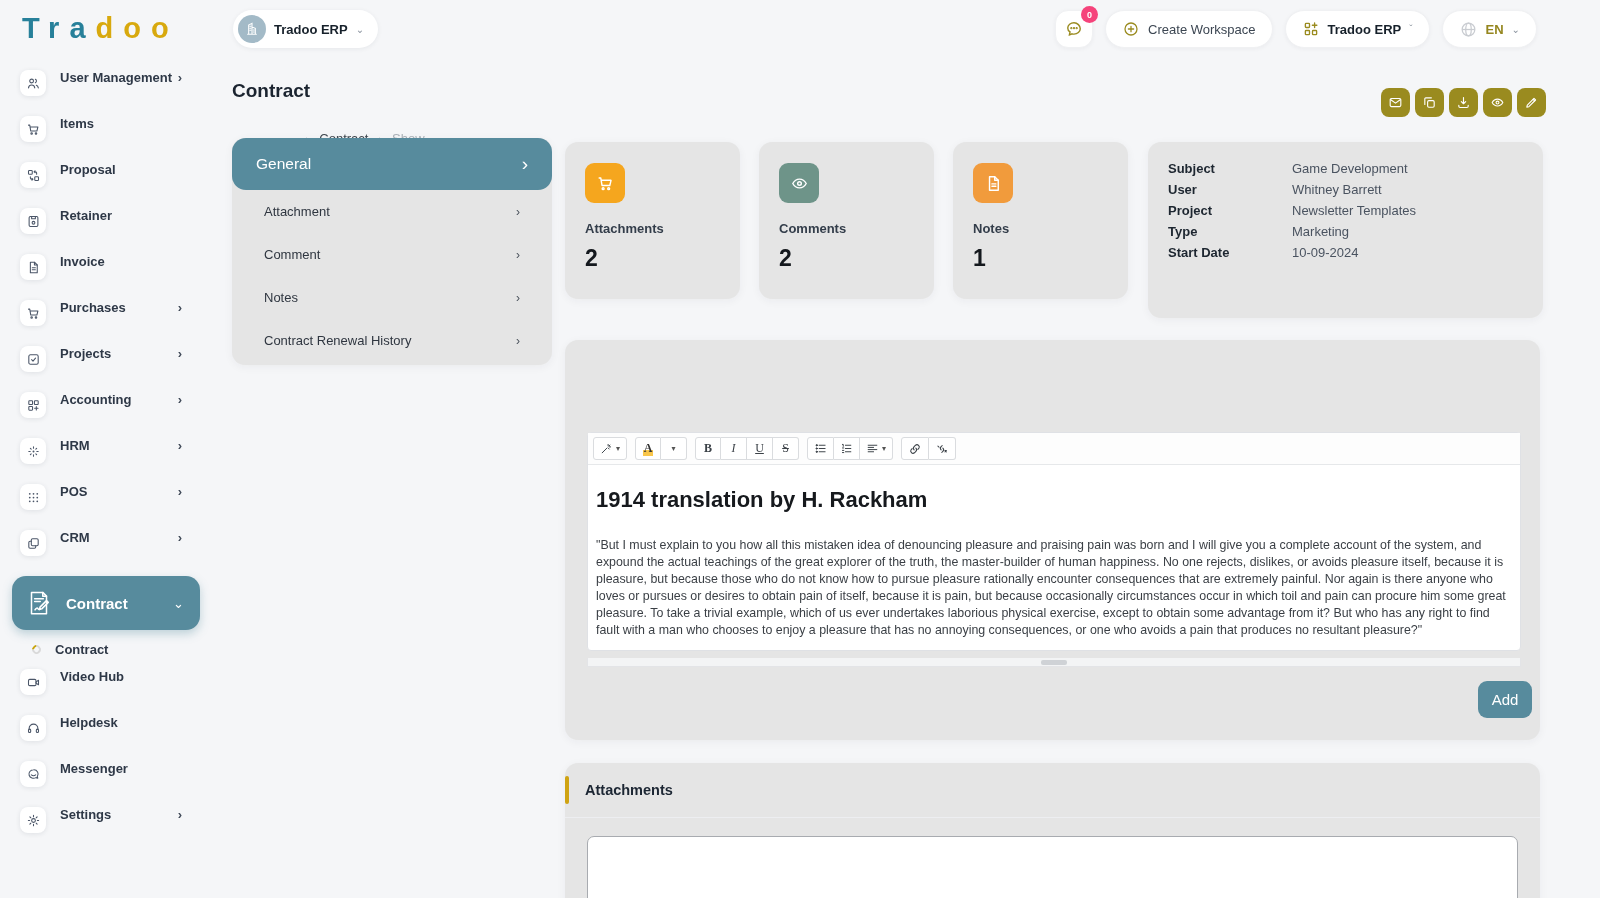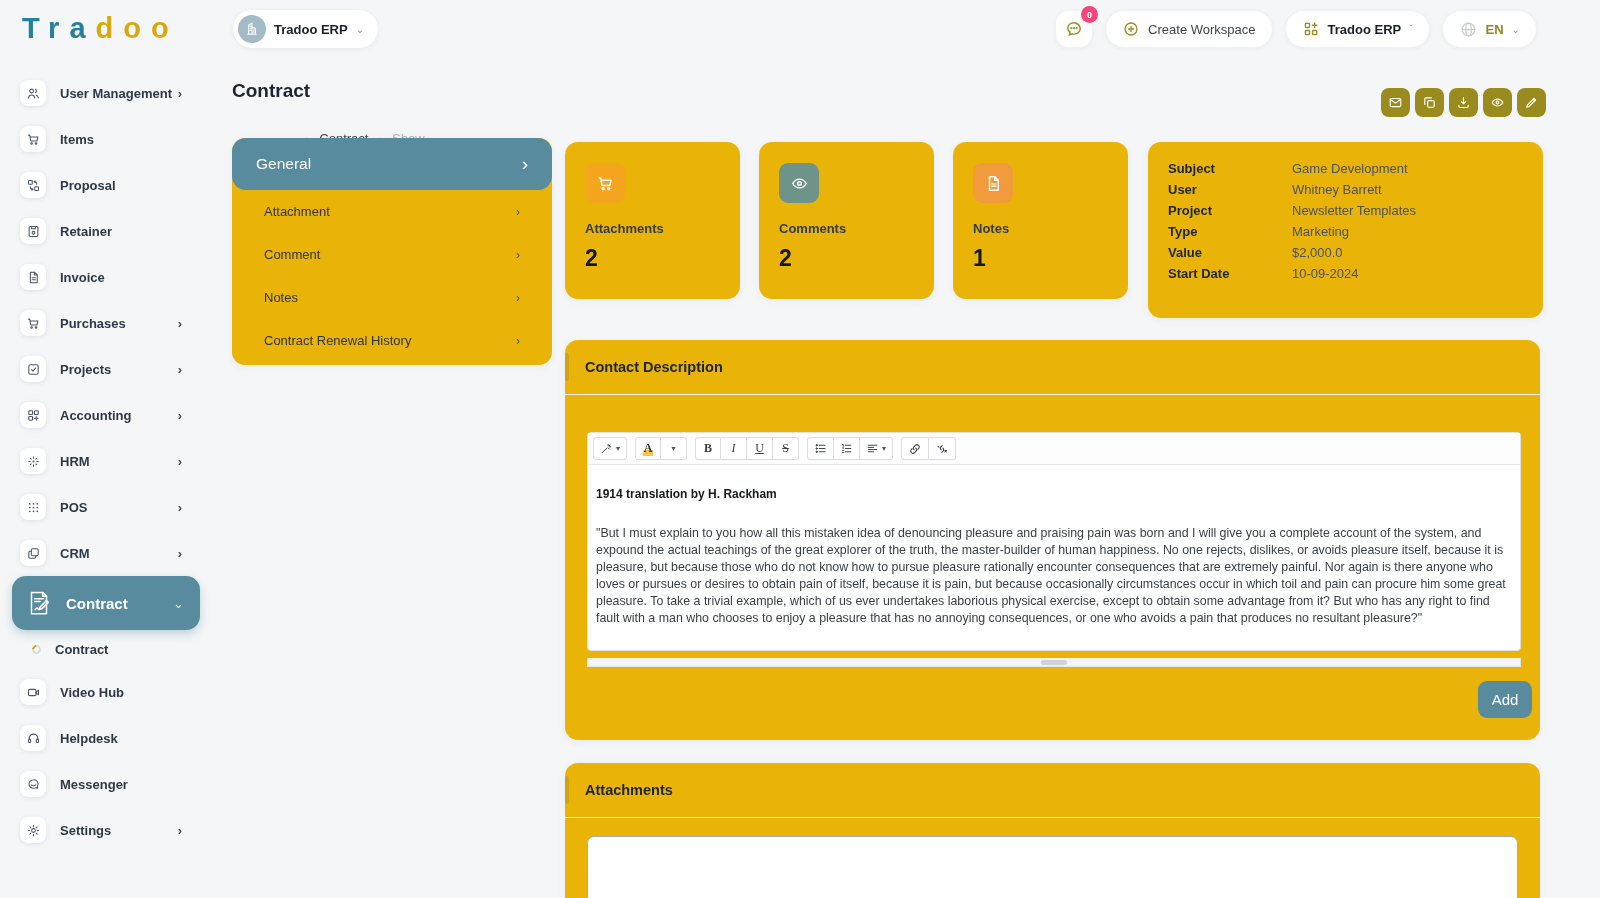--- a/index.html
+++ b/index.html
@@ -22,21 +22,21 @@
             align-items:center; gap:8px; padding:0 16px; box-shadow:0 1px 4px rgba(30,40,60,.05); cursor:pointer; }
   .tr-square { width:38px; border-radius:13px; justify-content:center; padding:0; position:relative; }
   .badge { position:absolute; top:-5px; right:-6px; min-width:17px; height:17px; border-radius:9px; background:#f5437b;
            color:#fff; font-size:9px; font-weight:700; display:flex; align-items:center; justify-content:center; padding:0 4px; }
   .tr-label { font-size:13px; color:#3c4652; }
   .tr-label-bold { font-size:13px; font-weight:700; color:#17212b; }
   .lang-code { font-size:13px; font-weight:700; color:#95861f; }
 
   
   .sidebar { position:absolute; left:0; top:70px; width:212px; }
-  .s-item { height:46px; display:flex; align-items:center; padding-left:20px; cursor:pointer; }
+  .s-item { height:46px; display:flex; align-items:flex-start; padding-left:20px; cursor:pointer; }
   .s-ic { width:26px; height:26px; background:#fff; border-radius:8px; box-shadow:0 1px 5px rgba(30,40,60,.10);
           display:flex; align-items:center; justify-content:center; color:#4b5668; flex:0 0 auto; }
   .s-lab { margin-left:14px; font-size:13px; font-weight:600; color:#2e3847; }
   .s-chev { margin-left:auto; margin-right:30px; color:#404a58; font-size:13px; font-weight:600; }
   .s-active { height:54px; margin:0 12px; background:#578b9d; border-radius:14px; display:flex; align-items:center;
               padding:0 16px 0 12px; cursor:pointer; box-shadow:0 4px 10px rgba(87,139,157,.35); }
   .s-active .a-lab { margin-left:12px; font-size:15px; font-weight:700; color:#fff; }
   .a-chev { margin-left:auto; color:#fff; font-size:13px; }
   .s-sub { height:39px; display:flex; align-items:center; padding-left:32px; cursor:pointer; }
   .s-dot { width:9px; height:9px; border-radius:50%; border:2.5px solid #d9d9d9; border-top-color:#c8a40b; transform:rotate(-45deg); }
@@ -47,21 +47,21 @@
   .breadcrumb { position:absolute; left:232px; top:107px; font-size:13px; display:flex; gap:10px; align-items:center; }
   .bc-home { color:#8f7e26; cursor:pointer;margin-top:48px; }
   .bc-sep { color:#9aa1a9; font-size:11px; }
   .bc-mid { color:#3f474f; cursor:pointer; }
   .bc-cur { color:#aab1b8; }
   .actions { position:absolute; left:1381px; top:88px; display:flex; gap:5px; }
   .act-btn { width:29px; height:29px; border-radius:8px; background:#9a8b1f; color:#fff; display:flex;
              align-items:center; justify-content:center; cursor:pointer; }
 
   
-  .card { position:absolute; background:#eab308; border-radius:13px; box-shadow:0 2px 10px rgba(30,40,60,.05); }
+  .card { position:absolute; background:#e5e5e5; border-radius:13px; box-shadow:0 2px 10px rgba(30,40,60,.05); }
 
   
   .tabs-card { left:232px; top:138px; width:320px; height:227px; }
   .tab-active { height:52px; background:#578b9d; border-radius:14px; display:flex; align-items:center;
                 padding:0 24px; cursor:pointer; }
   .tab-active span:first-child { color:#fff; font-size:15.5px; }
   .tab-active .big-chev { margin-left:auto; color:#fff; font-size:19px; }
   .tab-row { height:43px; display:flex; align-items:center; padding:0 32px; cursor:pointer; }
   .tab-row span:first-child { font-size:13px; color:#2f3640; }
   .tab-row .sm-chev { margin-left:auto; color:#4a525c; font-size:12px; }
@@ -93,21 +93,21 @@
   .tb-group .tb-btn:first-child { border-radius:3px 0 0 3px; }
   .tb-group .tb-btn:last-child { border-radius:0 3px 3px 0; }
   .tb-group .tb-btn:only-child { border-radius:3px; }
   .tb-caret { font-size:8px; color:#555; }
   .tb-b { font-weight:700; font-family:"Liberation Serif", serif; }
   .tb-i { font-style:italic; font-family:"Liberation Serif", serif; }
   .tb-u { text-decoration:underline; font-family:"Liberation Serif", serif; }
   .tb-s { text-decoration:line-through; font-family:"Liberation Serif", serif; }
   .tb-a { font-weight:700; color:#343434; background:linear-gradient(#f9c64a,#f9c64a) 0 100%/100% 42% no-repeat; padding:0 1px; font-family:"Liberation Serif", serif;}
   .ed-content { height:185px; padding:12px 8px 0 8px; overflow:hidden; }
-  .ed-h { font-size:12px; font-weight:700; color:#16191d; margin:10px 0 24px 0; }
+  .ed-h { font-size:22px; font-weight:700; color:#16191d; margin:10px 0 24px 0; }
   .ed-p { font-size:12.4px; color:#3a3f45; line-height:17px; }
   .resize-bar { position:absolute; left:22px; top:318px; width:934px; height:9px; background:#f3f4f5;
                 border:1px solid #e3e4e7; border-top:none; display:flex; align-items:center; justify-content:center; cursor:ns-resize; }
   .grip { width:26px; height:5px; background:#cfd2d6; border-radius:2px; }
   .add-btn { position:absolute; right:8px; top:341px; width:54px; height:37px; background:#578b9d; color:#fff;
              border:none; border-radius:9px; font-size:15px; font-family:inherit; cursor:pointer; }
 
   
   .att-card { left:565px; top:763px; width:975px; height:160px; }
   .dropzone { position:absolute; left:22px; top:73px; width:931px; height:120px; border:1px solid #a8abb0;
@@ -473,34 +473,26 @@
     </div>
   <div class="d-row">
       <span class="d-lab">Project</span>
       <span class="d-val">Newsletter Templates</span>
     </div>
   <div class="d-row">
       <span class="d-lab">Type</span>
       <span class="d-val">Marketing</span>
     </div>
   <div class="d-row">
-      <span class="d-lab">Value</span>
-      <span class="d-val">$2,000.0</span>
-    </div>
-  <div class="d-row">
       <span class="d-lab">Start Date</span>
       <span class="d-val">10-09-2024</span>
     </div>
 </div>
 
 <div class="card desc-card">
-  <div class="card-head">
-    <span class="accent"></span>
-    <span class="card-title">Contact Description</span>
-  </div>
 
   <div class="editor">
     <div class="toolbar">
       <div class="tb-group">
         <div class="tb-btn">
           <svg width="13" height="13" viewBox="0 0 24 24" fill="none" stroke="#3c4248" stroke-width="1.8" stroke-linecap="round">
               <path d="M4 20l9-9M15 4.5v2.5M19.5 9H17M18.3 5.7l-1.8 1.8M15.5 11.5l1.5 1.5"></path>
             </svg>
           <span class="tb-caret">▾</span>
         </div>

